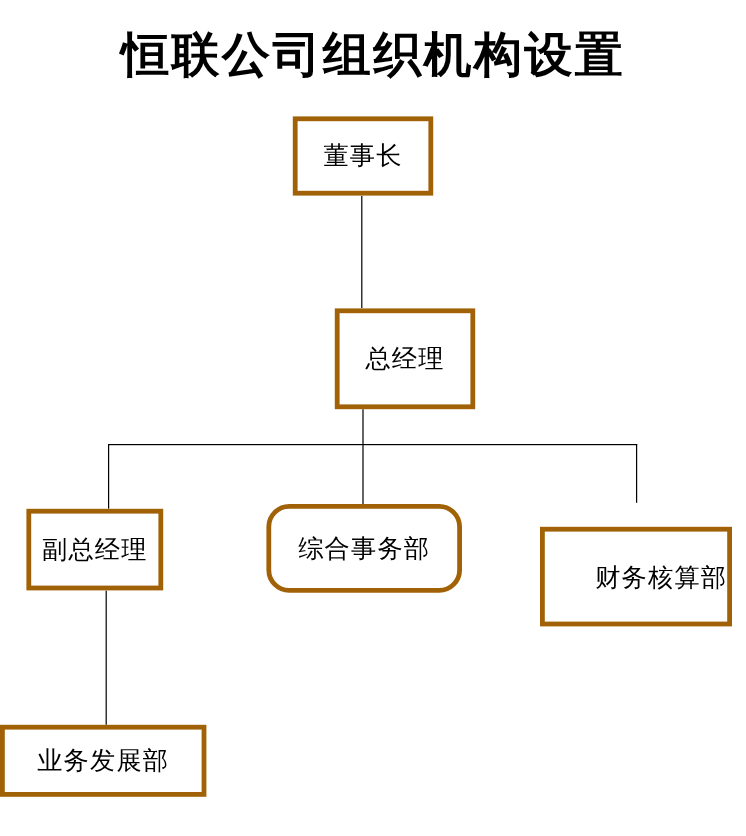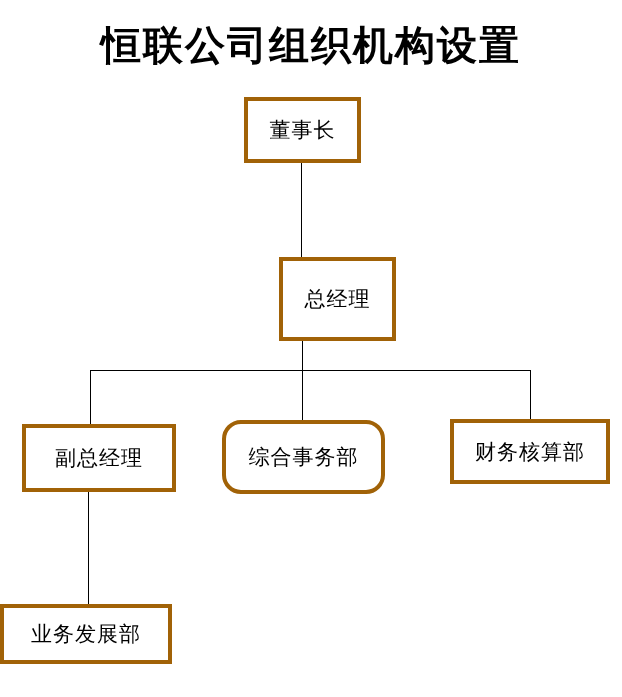--- a/index.html
+++ b/index.html
@@ -35,23 +35,23 @@
     background: #ffffff;
     display: flex;
     align-items: center;
     justify-content: center;
     font-size: 21px;
     color: #000000;
     letter-spacing: 1px;
   }
   .node-chairman          { left: 244px; top: 97px;  width: 117px; height: 66px; }
   .node-general-manager   { left: 243px; top: 257px; width: 117px; height: 84px; margin-left: 36px; }
-  .node-deputy-gm         { left: 22px;  top: 424px; width: 154px; height: 68px; }
+  .node-deputy-gm         { left: 22px;  top: 424px; width: 114px; height: 68px; }
   .node-general-affairs   { left: 222px; top: 420px; width: 163px; height: 74px; border-radius: 19px; }
-  .node-finance           { left: 450px; top: 419px; width: 160px; height: 65px; }
+  .node-finance           { left: 450px; top: 439px; width: 160px; height: 83px; justify-content: flex-end; }
   .node-business-dev      { left: 0px;   top: 604px; width: 172px; height: 60px; }
 
   .line {
     position: absolute;
     background: #000000;
   }
   .line-v { width: 1px; }
   .line-h { height: 1px; }
 
   .line-chairman-gm   { left: 301px; top: 163px; height: 94px; }

